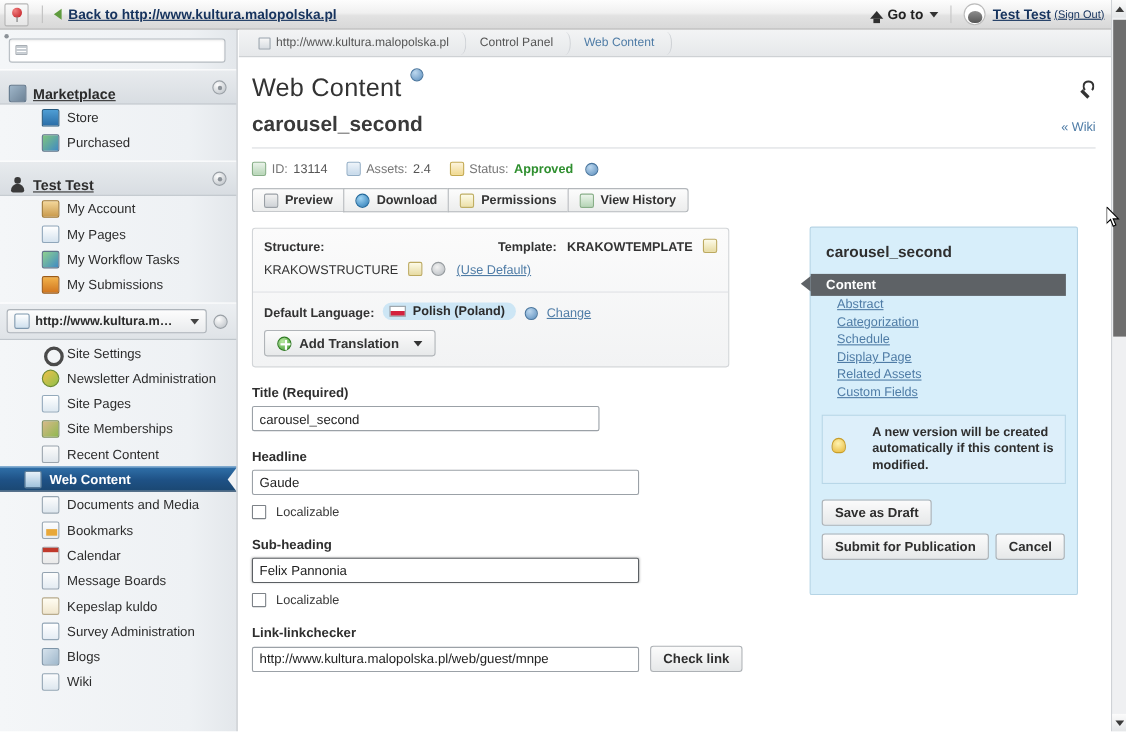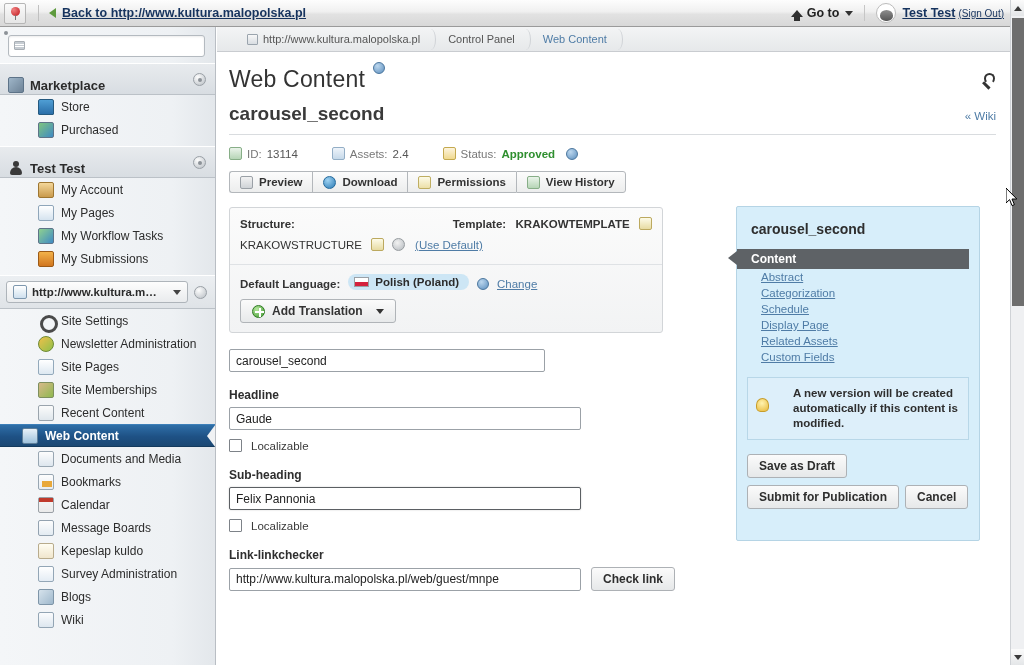--- a/index.html
+++ b/index.html
@@ -87,21 +87,21 @@
     border:1px solid #a8aeb4; border-radius:1px;
   }
   .search-input {
     position:absolute;left:20px;top:2px;right:3px;height:17px;border:0;outline:none;
     background:transparent;font-size:11px;font-family:"Liberation Sans",sans-serif;
   }
   .sec-header {
     display:flex; align-items:center; height:32px;
     background: linear-gradient(to bottom,#e8ebee,#d8dde2);
     border-top:1px solid #fff; border-bottom:1px solid #bbc1c7;
-    padding:12px 8px 0 8px; position:relative;
+    padding:12px 8px 0 8px; position:relative;text-decoration:underline;
   }
   .sec-header .sh-title { font-weight:bold; font-size:13px; color:#2b2b2b; margin-left:6px; }
   .gear-round {
     position:absolute; right:9px; top:9px; width:13px;height:13px;border-radius:50%;
     background: radial-gradient(circle at 35% 30%, #fdfdfd, #b7bdc3);
     border:1px solid #9aa0a6;
   }
   .gear-round::after{content:"";position:absolute;left:4px;top:4px;width:4px;height:4px;border-radius:50%;background:#8c9298;}
   .ic {
     width:16px;height:16px;flex:0 0 16px;display:inline-block;position:relative;border-radius:2px;
@@ -160,21 +160,21 @@
   .ic-blogs{background:linear-gradient(135deg,#d6e2ec,#9fb8cc);border:1px solid #7e95a8;}
   .ic-wiki{background:linear-gradient(to bottom,#fbfcfd,#dde7ef);border:1px solid #93a5b4;}
 
   
   #main {
     position:absolute; left:217px; top:27px; right:14px; bottom:0;
     background:#fff; overflow:hidden;
   }
   .crumb-bar {
     height:25px; background: linear-gradient(to bottom,#f3f4f5,#e6e8ea);
-    border-bottom:1px solid #c9ccd0; display:flex; align-items:center; padding-left:22px;
+    border-bottom:1px solid #c9ccd0; display:flex; align-items:center; padding-left:10px;
   }
   .crumb {
     position:relative; height:25px; display:flex; align-items:center; gap:5px;
     padding:0 20px 0 8px; font-size:11px; color:#555;
   }
   .crumb::after{
     content:""; position:absolute; right:4px; top:2px; width:12px; height:21px;
     border-right:1px solid #cfd2d6; border-radius:0 40% 40% 0 / 0 50% 50% 0;
   }
   .crumb.link { color:#4f7ca6; cursor:pointer; }
@@ -203,21 +203,21 @@
     transform:rotate(45deg); transform-origin:center;
   }
 
   .content-title-row {
     margin:10px 14px 0 12px; padding-bottom:9px; border-bottom:1px solid #d9dcdf;
     display:flex; align-items:baseline;
   }
   .content-title { font-size:19px; font-weight:bold; color:#3a3a3a; }
   .back-link { margin-left:auto; font-size:11.5px; color:#4f7ca6; text-decoration:none; cursor:pointer; }
 
-  .meta-row { display:flex; align-items:center; gap:34px; margin:12px 0 0 12px; font-size:11.5px; color:#777; }
+  .meta-row { display:flex; align-items:center; gap:17px; margin:12px 0 0 12px; font-size:11.5px; color:#777; }
   .meta-item { display:flex; align-items:center; gap:5px; }
   .meta-ic { width:13px;height:13px;border-radius:2px; }
   .mi-id{background:linear-gradient(to bottom,#eaf3ea,#b6d5b6);border:1px solid #87ae87;}
   .mi-ver{background:linear-gradient(to bottom,#eef4fa,#c6d9ea);border:1px solid #93aec6;}
   .mi-stat{background:linear-gradient(to bottom,#fdf4dd,#f0d98f);border:1px solid #c4a94f;}
   .meta-val { color:#555; }
   .meta-val.approved { color:#2f8f2f; font-weight:bold; }
   .help-dot-sm {
     display:inline-block;width:12px;height:12px;border-radius:50%;
     background: radial-gradient(circle at 35% 30%, #bcd7ee, #5d8fbe);
@@ -580,20 +580,21 @@
         </div>
         <div class="add-tr">
           <span class="plus-green"></span>
           <span>Add Translation</span>
           <span class="caret-dn" style="border-top-color:#333;"></span>
         </div>
       </div>
     </div>
 
     <div class="field">
+      <div class="field-label">Title (Required)</div>
       <input class="txt w316" type="text" value="carousel_second" style="">
     </div>
 
     <div class="field">
       <div class="field-label">Headline</div>
       <input class="txt w352" type="text" value="Gaude" style="">
       <div class="cb-row">
         <span class="cb"></span>
         <span class="cb-lbl">Localizable</span>
       </div>

